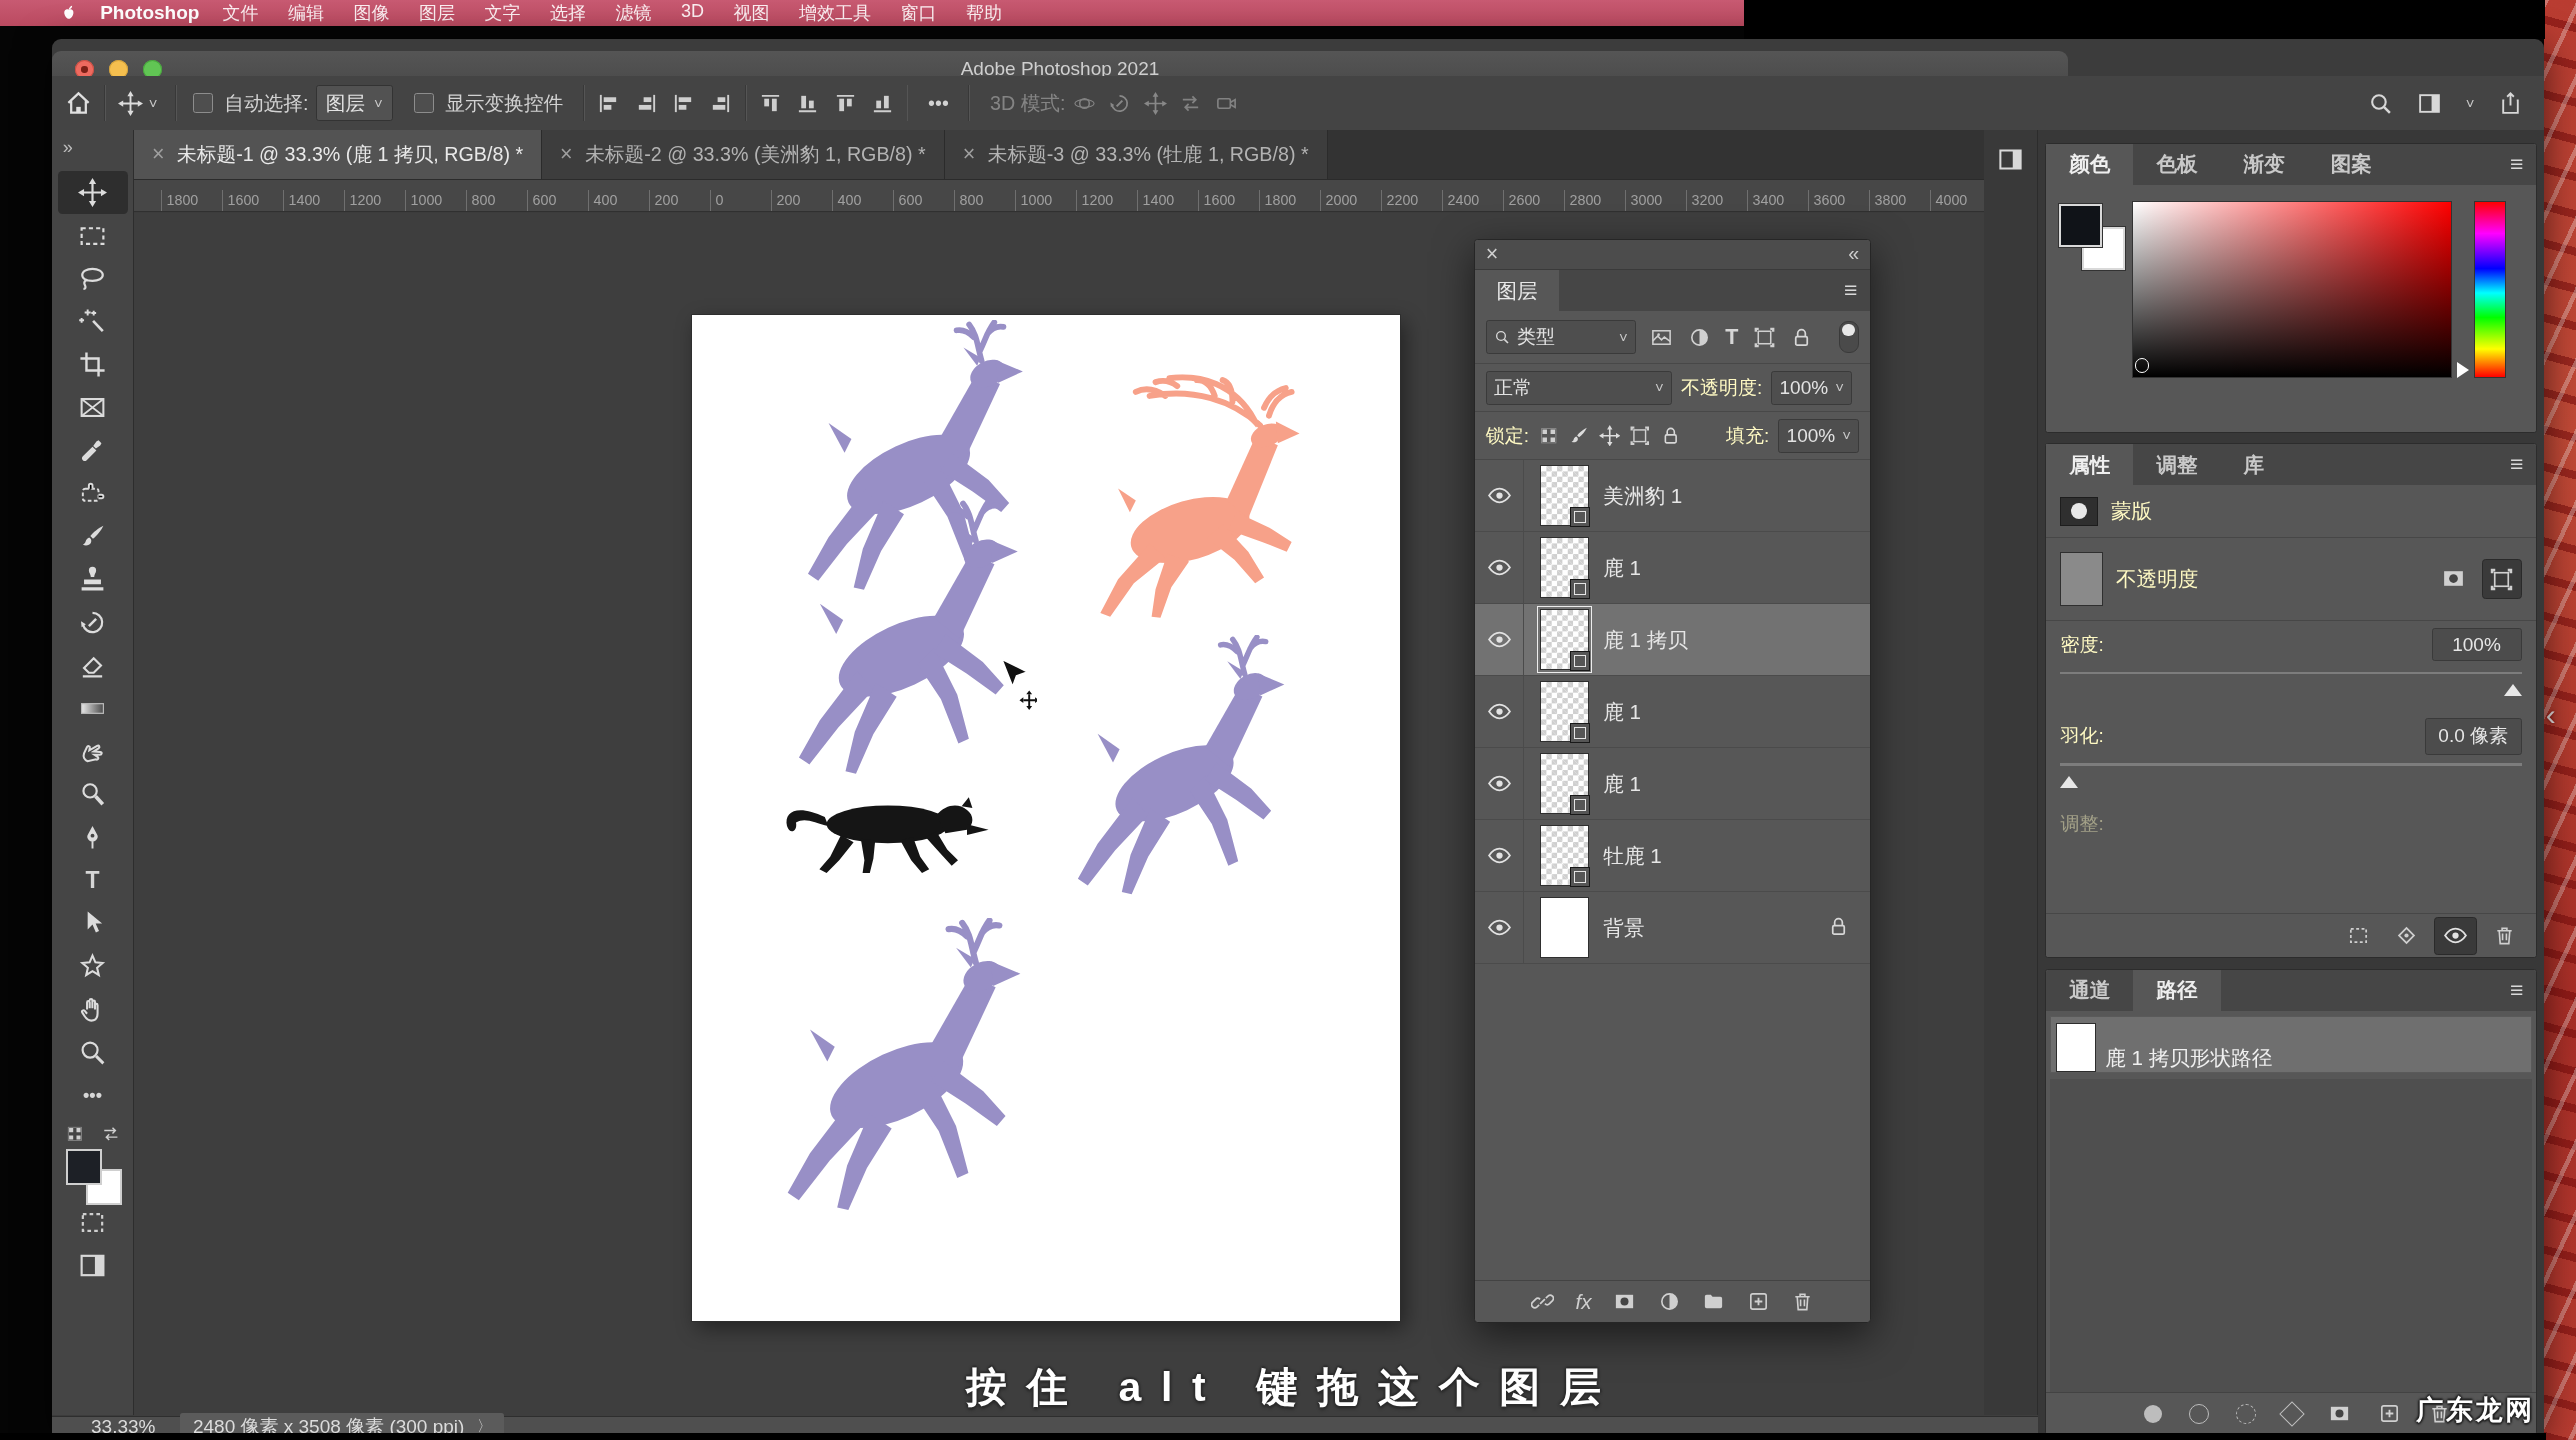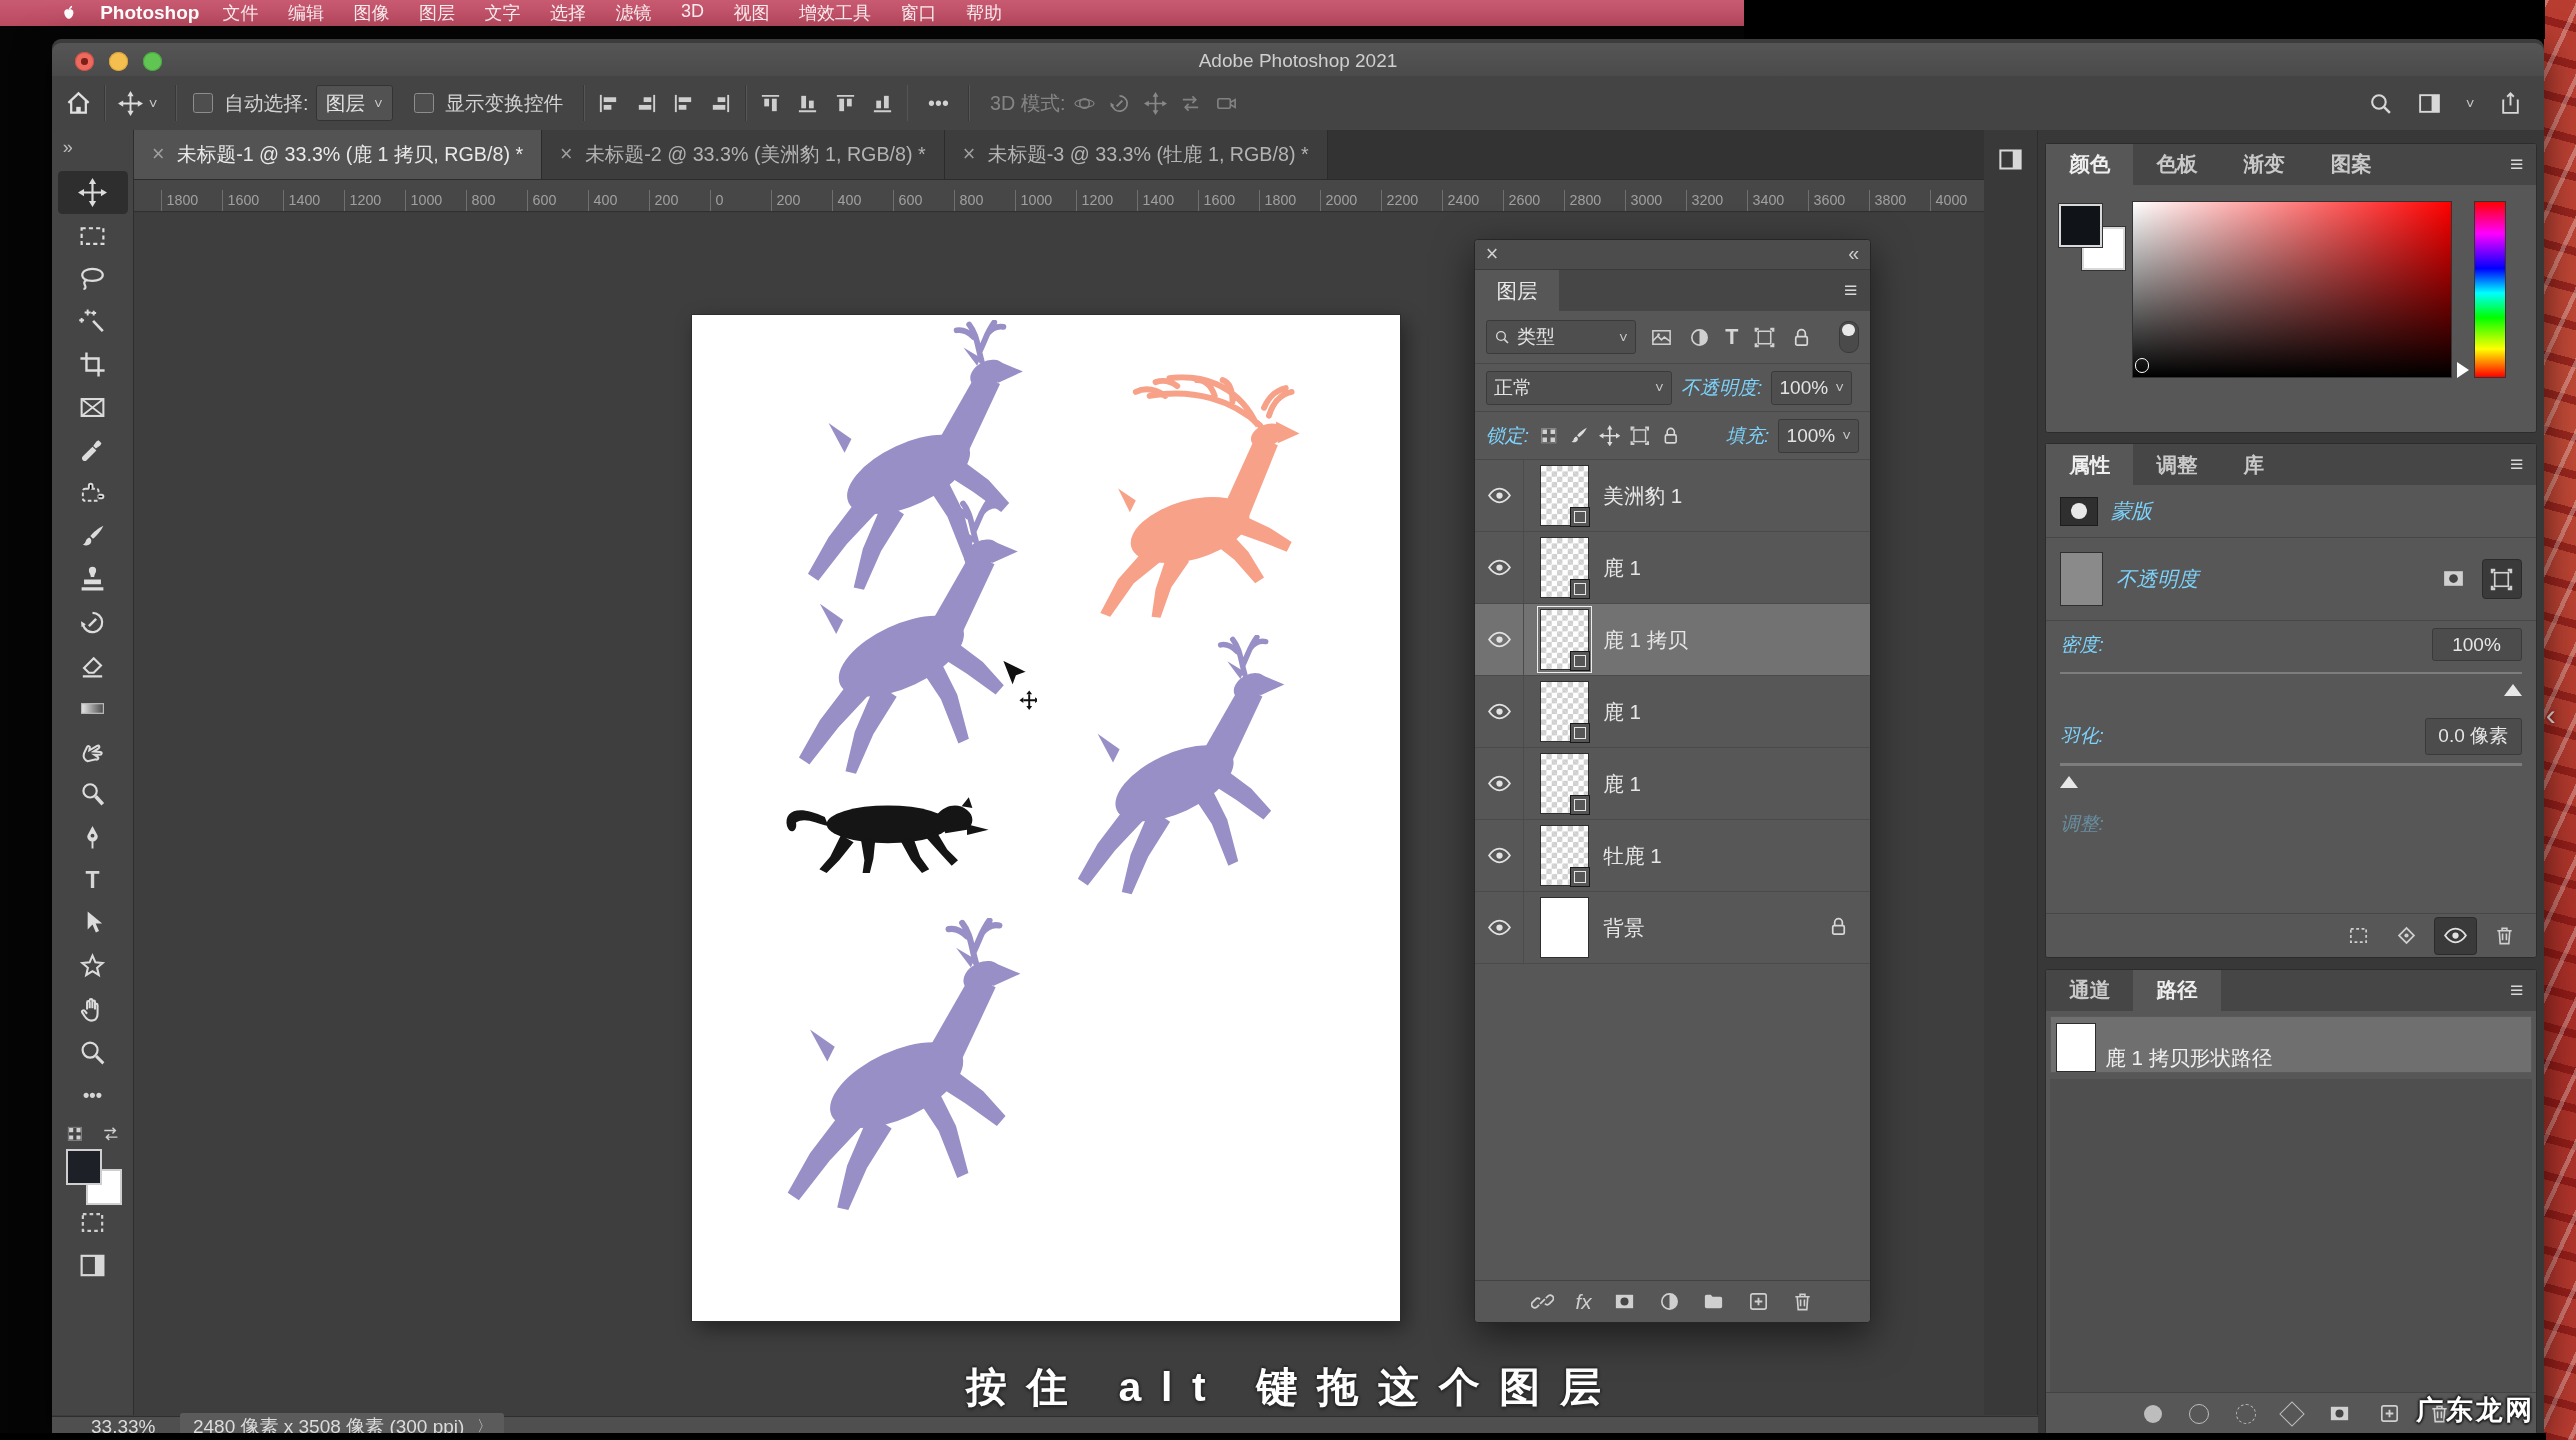--- a/index.html
+++ b/index.html
@@ -20,21 +20,21 @@
   
   .menubar{left:0;top:0;width:1744px;height:26px;background:linear-gradient(#c85a72,#bb4a60);
     display:flex;align-items:center;gap:0;padding-left:59px;box-sizing:border-box;}
   .menubar .appname{font-weight:bold;color:#fff;font-size:19px;margin:0 23px 0 21.5px;}
   .menubar nav{display:flex;}
   .menu-item{color:#fbeef1;font-size:18px;margin-right:29.5px;white-space:nowrap;}
 
   
   .window{left:52px;top:39px;width:2492px;height:1394px;background:#3c3c3c;border-radius:9px 9px 0 0;
     box-shadow:0 7.2px 36px rgba(0,0,0,.6);}
-  .titlebar{left:0;top:4px;width:2492px;height:36px;background:linear-gradient(#555,#4a4a4a);
+  .titlebar{left:0;top:12px;width:2016px;height:36px;background:linear-gradient(#555,#4a4a4a);
     border-radius:9px 9px 0 0;border-bottom:0.9px solid #2e2e2e;}
   .tl{position:absolute;top:9px;width:19px;height:19px;border-radius:50%;}
   .tl.red{left:23px;background:#ee6a5f;box-shadow:inset 0 0 0 0.9px #c94e43;}
   .tl.red:after{content:"";position:absolute;left:6.3px;top:6.3px;width:6.3px;height:6.3px;border-radius:50%;background:#7d2017;}
   .tl.yel{left:57px;background:#f5bf4f;box-shadow:inset 0 0 0 0.9px #d3a13a;}
   .tl.grn{left:91px;background:#61c554;box-shadow:inset 0 0 0 0.9px #47a43c;}
   .wtitle{position:absolute;left:0;right:0;top:7.2px;text-align:center;font-size:19px;color:#cfcfcf;}
 
   
   .optionsbar{left:0;top:37px;width:2492px;height:55px;background:#444;border-bottom:0.9px solid #282828;
@@ -89,21 +89,21 @@
   .lp-grip .cl{position:absolute;right:10.7px;top:1.8px;font-size:19.7px;color:#cfcfcf;}
   .lp-tabrow{height:41px;flex:none;background:#464646;display:flex;align-items:stretch;position:relative;}
   .lp-tab{background:#575757;color:#e8e8e8;font-size:20.6px;display:flex;align-items:center;padding:0 21.5px;}
   .lp-menu{position:absolute;right:12.5px;top:7.2px;font-size:23px;color:#d9d9d9;}
   .lp-filter,.lp-blend,.lp-lock{flex:none;display:flex;align-items:center;padding:0 10.7px;gap:9px;border-bottom:0.9px solid #484848;}
   .lp-filter{height:52px;}
   .lp-blend{height:47px;}
   .lp-lock{height:47px;}
   .sm-field{display:flex;align-items:center;background:#4e4e4e;border:0.9px solid #3a3a3a;border-radius:2.7px;
     height:32px;padding:0 7.2px;font-size:19px;color:#e3e3e3;gap:7.2px;}
-  .lbl{font-size:19px;color:#7dd3fc;white-space:nowrap;font-style:italic;}
+  .lbl{font-size:19px;color:#fef9c3;white-space:nowrap;}
   .lp-filter .fic{margin-left:5.4px;}
   .toggle-pill{width:18px;height:30px;border-radius:9px;background:#4a4a4a;border:0.9px solid #3a3a3a;position:relative;margin-left:3.6px;}
   .toggle-pill:after{content:"";position:absolute;left:1.8px;top:1.8px;width:12.5px;height:12.5px;border-radius:50%;background:#e8e8e8;}
   .layer-rows{flex:none;display:flex;flex-direction:column;}
   .layer-row{height:71px;flex:none;display:flex;align-items:center;border-bottom:0.9px solid #4b4b4b;position:relative;}
   .layer-row.selected{background:#727272;text-align:center;}
   .eye-cell{width:48px;flex:none;display:flex;justify-content:center;border-right:0.9px solid #4b4b4b;align-self:stretch;align-items:center;}
   .thumb{width:47px;height:59px;flex:none;margin:0 14.3px 0 16px;border:0.9px solid #2f2f2f;position:relative;
     background:
      linear-gradient(45deg,#cfcfcf 25%,transparent 25%,transparent 75%,#cfcfcf 75%),

